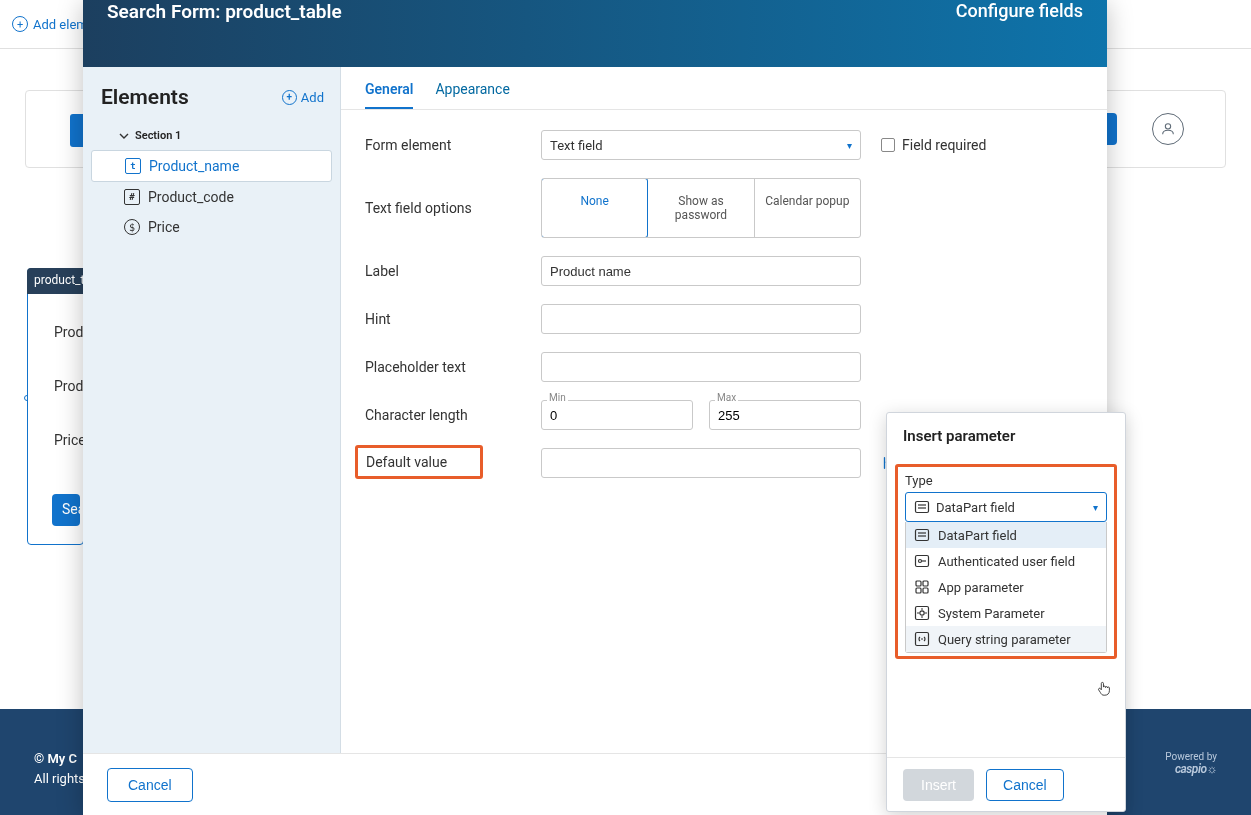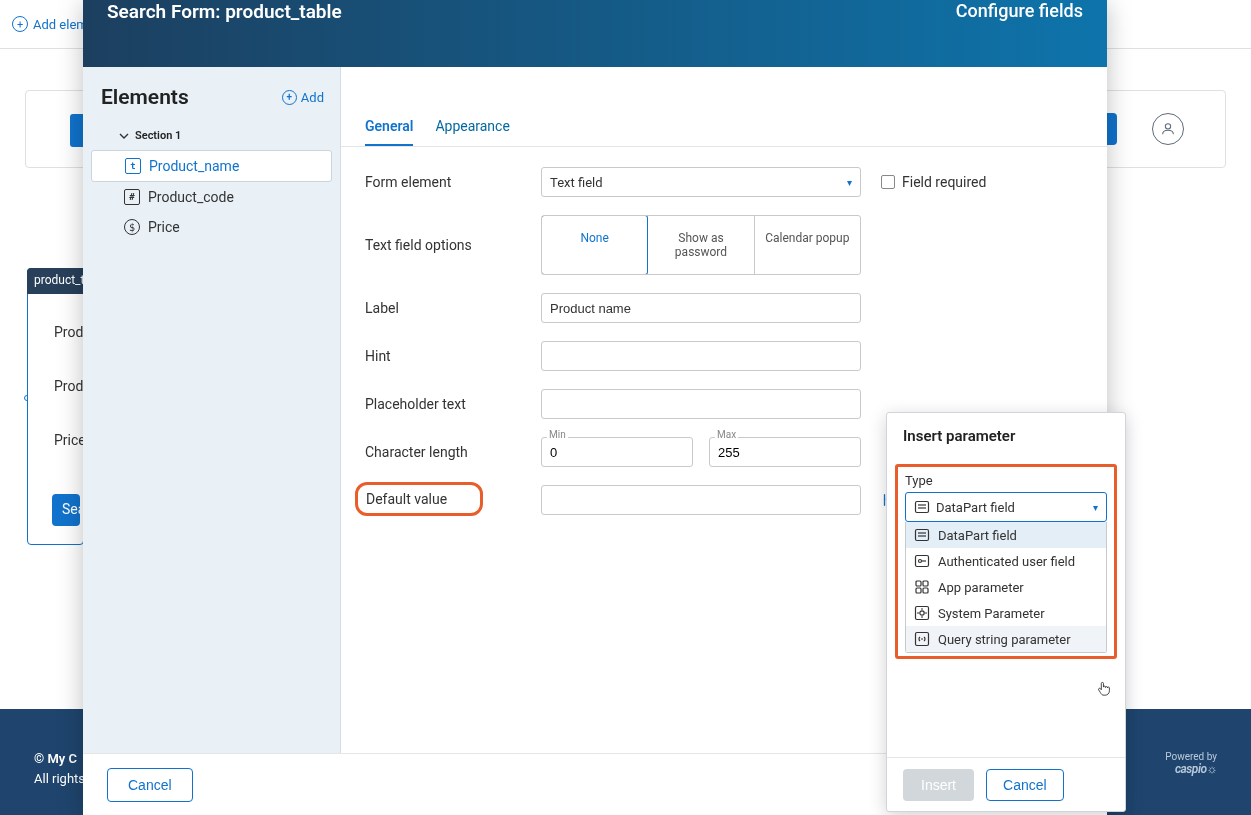--- a/index.html
+++ b/index.html
@@ -46,21 +46,21 @@
 .add-link .circle-plus { display:inline-flex; width:15px; height:15px; border:1.5px solid #1173cc; border-radius:50%; align-items:center; justify-content:center; font-size:10px; font-weight:600; line-height:1; }
 
 .tree { padding:0 8px; }
 .section-row { display:flex; align-items:center; gap:6px; padding:8px 10px 8px 28px; font-weight:600; font-size:11px; color:#222; cursor:pointer; }
 .section-row .chev { width:10px; height:10px; }
 .tree-item { display:flex; align-items:center; gap:8px; padding:7px 10px 7px 33px; font-size:14px; color:#333; cursor:pointer; border-radius:3px; }
 .tree-item.active { background:#fff; color:#1173cc; border:1px solid #c9d6e0; }
 .tree-item .ico-box { width:16px; height:16px; border:1.2px solid currentColor; border-radius:2px; display:inline-flex; align-items:center; justify-content:center; font-size:9px; font-weight:600; font-family:monospace; }
 .tree-item .ico-circ { width:16px; height:16px; border:1.2px solid currentColor; border-radius:50%; display:inline-flex; align-items:center; justify-content:center; font-size:10px; font-family:monospace; }
 
-.main { flex:1; background:#fff; padding:0; position:relative;margin-top:37px; }
+.main { flex:1; background:#fff; padding:0; position:relative; }
 .tabs { display:flex; gap:22px; padding:14px 24px 0 24px; border-bottom:1px solid #e5e5e5; }
 .tab { padding-bottom:10px; font-size:14px; color:#0369a1; cursor:pointer; }
 .tab.active { color:#1173cc; font-weight:600; border-bottom:2px solid #1173cc; }
 
 .form-area { padding:20px 0 0 24px; }
 .form-row { display:flex; align-items:center; margin-bottom:18px; }
 .form-row .lbl { width:176px; font-size:14px; color:#333; }
 .form-row .ctrl { width:320px; }
 .form-row .ctrl input[type=text], .form-row .ctrl .select-box { width:100%; height:30px; border:1px solid #c9c9c9; border-radius:3px; padding:0 8px; font-size:13px; color:#333; background:#fff; }
 .select-box { display:flex; align-items:center; justify-content:space-between; cursor:pointer; }
@@ -70,21 +70,21 @@
 .seg-group .seg:first-child { border-left:none; }
 .seg-group .seg.active { color:#1173cc; border:1px solid #1173cc; margin:-1px; z-index:1; border-radius:3px; }
 .minmax { display:flex; gap:16px; width:320px; }
 .mm-wrap { position:relative; flex:1; }
 .mm-wrap .mm-lbl { position:absolute; top:-8px; left:6px; font-size:10px; color:#888; background:#fff; padding:0 2px; }
 .mm-wrap input { width:100%; height:30px; border:1px solid #c9c9c9; border-radius:3px; padding:0 8px; font-size:13px; }
 .check-wrap { display:flex; align-items:center; gap:7px; margin-left:20px; }
 .check-wrap .cb { width:14px; height:14px; border:1px solid #888; border-radius:2px; }
 .insert-param-link { display:inline-flex; align-items:center; gap:5px; color:#1173cc; font-size:13px; margin-left:20px; cursor:pointer; }
 .insert-param-link svg { width:14px; height:14px; }
-.highlight-box { border:3px solid #e85d2a; border-radius:12px; padding:6px 0 6px 8px; margin:-10px 0 -8px -10px; width:128px; }
+.highlight-box { border:3px solid #e85d2a; border-radius:3px; padding:6px 0 6px 8px; margin:-10px 0 -8px -10px; width:128px; }
 
 .modal-footer { height:62px; border-top:1px solid #e5e5e5; display:flex; align-items:center; padding:0 24px; background:#fff; position:relative; }
 .btn-outline { height:34px; padding:0 20px; border:1px solid #1173cc; color:#1173cc; background:#fff; border-radius:4px; font-size:14px; cursor:pointer; }
 
 
 .param-popup { position:absolute; top:412px; left:886px; width:240px; height:400px; background:#fff; border:1px solid #d0d5dc; box-shadow:0 4px 18px rgba(0,0,0,0.18); border-radius:3px; display:flex; flex-direction:column; }
 .param-popup h4 { font-size:15px; font-weight:600; padding:14px 16px 10px 16px; color:#222; }
 .param-body { flex:1; padding:0 10px; position:relative; }
 .hl-inner { position:absolute; top:9px; left:8px; right:8px; height:195px; border:3px solid #e85d2a; border-radius:3px; pointer-events:none; }
 .type-lbl { font-size:13px; color:#333; margin:18px 0 4px 8px; }

